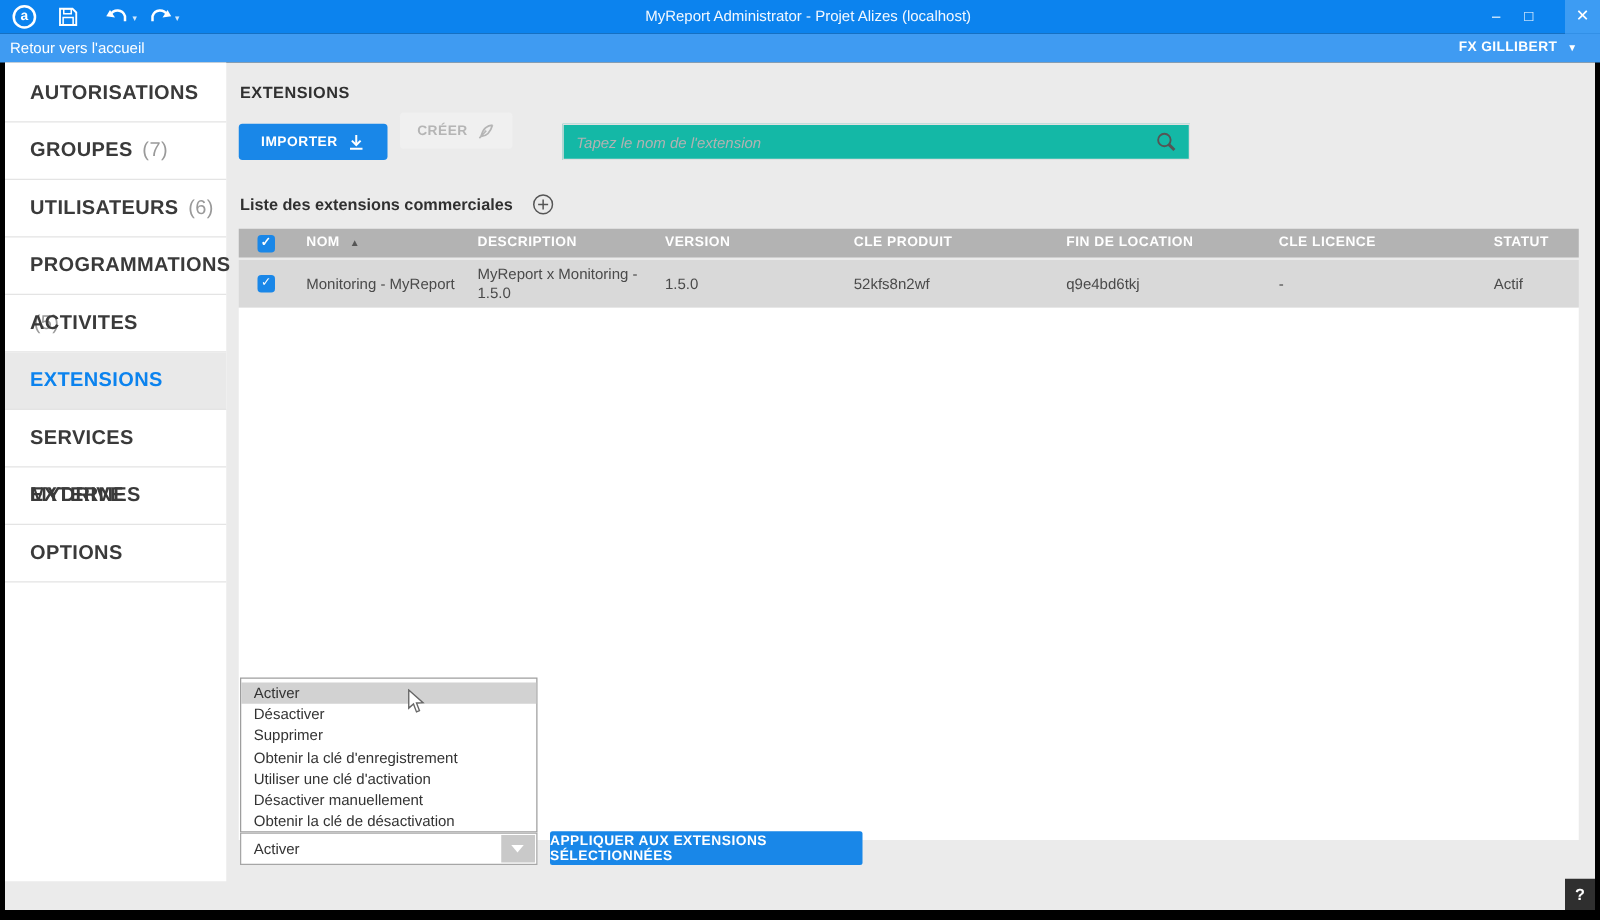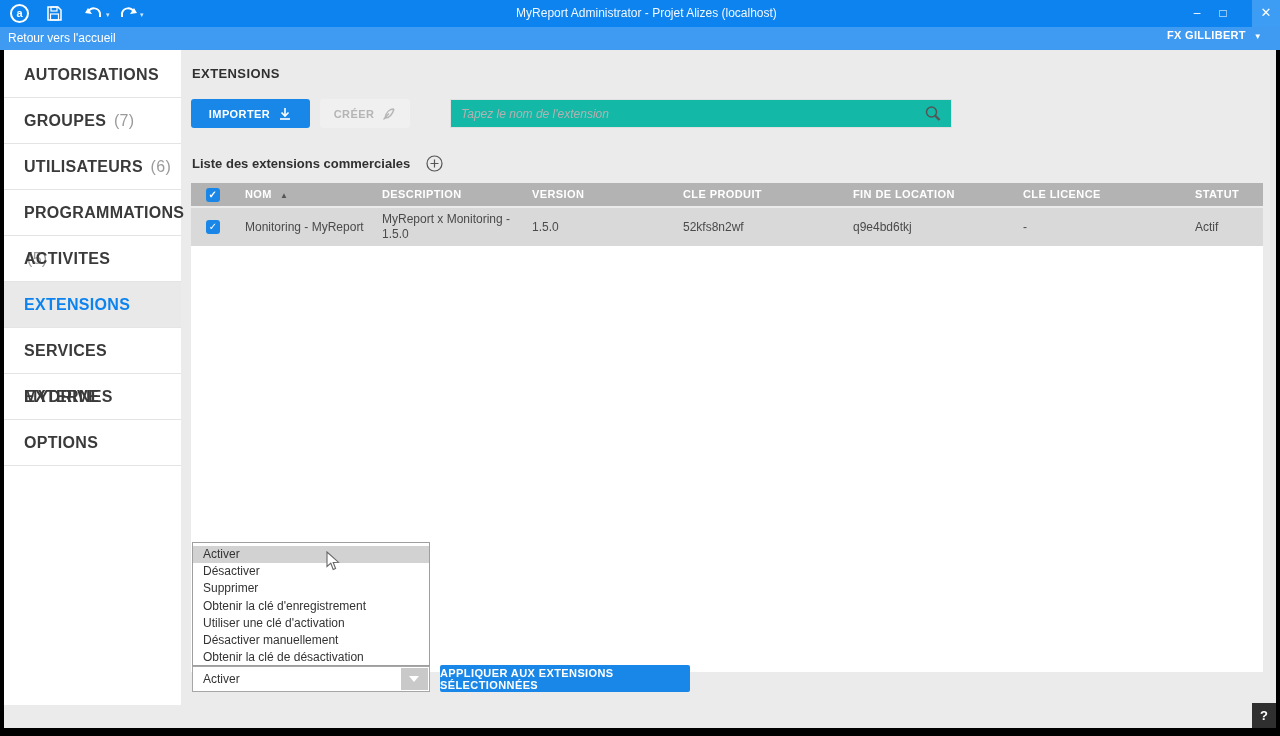--- a/index.html
+++ b/index.html
@@ -16,42 +16,42 @@
   .tb-caret { top:11px; color:#cfe6fb; font-size:7px; }
   .tb-title { left:0; top:0; width:1280px; height:27px; text-align:center;
     line-height:27px; color:#f2f8ff; font-size:12px;padding-left:13px; }
   .winbtn { top:0; height:27px; width:26px; color:#fff; text-align:center;
     line-height:26px; font-size:12px; }
   .winbtn.close { width:28px; background:#3d9cf3; font-size:13px; }
 
   
   .navbar { left:0; top:27px; width:1280px; height:23px; background:#3f9bf2; }
   .back-link { left:8px; top:0; height:19px; line-height:23px; color:#fff; font-size:12px; }
-  .user-menu { right:18px; top:0; height:23px; line-height:17px; color:#fff;
+  .user-menu { right:18px; top:0; height:23px; line-height:23px; color:#fff;
     font-size:11px; font-weight:bold; letter-spacing:.3px; }
   .user-caret { font-size:8px; margin-left:8px; font-weight:normal; }
 
   
   .app-bg { left:4px; top:50px; width:1272px; height:678px; background:#ebebeb; }
 
   
   .sidebar { left:4px; top:50px; width:177px; height:655px; background:#fff; }
   .side-item { position:relative; height:46px; line-height:46px; padding-left:20px;
     font-size:16px; font-weight:bold; color:#3a3a3a; letter-spacing:.3px;
     border-bottom:1px solid #e4e4e4; cursor:pointer; }
   .side-item .cnt { font-weight:normal; color:#9a9a9a; margin-left:3px; }
   .side-item.active { background:#e9e9e9; color:#0c83ee; }
 
   
   .page-title { left:192px; top:66px; font-size:13px; font-weight:bold;
     color:#303030; letter-spacing:.4px; }
   .btn { border-radius:3px; font-size:11px; font-weight:bold; letter-spacing:.4px;
     display:flex; align-items:center; justify-content:center; gap:8px; cursor:pointer; }
   .btn-import { left:191px; top:99px; width:119px; height:29px; background:#1987e8; color:#fff; }
-  .btn-create { left:320px; top:99px; width:90px; height:29px; background:#f0f0f0; color:#b5b5b5; }
+  .btn-create { left:320px; top:90px; width:90px; height:29px; background:#f0f0f0; color:#b5b5b5; }
   .searchbox { left:450px; top:99px; width:502px; height:29px; background:#14b8a6;
     border:1px solid #e0e0e0; }
   .searchbox input { position:absolute; left:10px; top:0; width:440px; height:27px;
     border:none; outline:none; font-size:12px; color:#444; background:transparent;
     font-family:"Liberation Sans", sans-serif; }
   .searchbox input::placeholder { font-style:italic; color:#b2b2b2; }
   .search-ic { right:9px; top:5px; }
   .list-title { left:192px; top:155px; font-size:13px; font-weight:bold; color:#303030;
     display:flex; align-items:center; gap:16px; }
 

